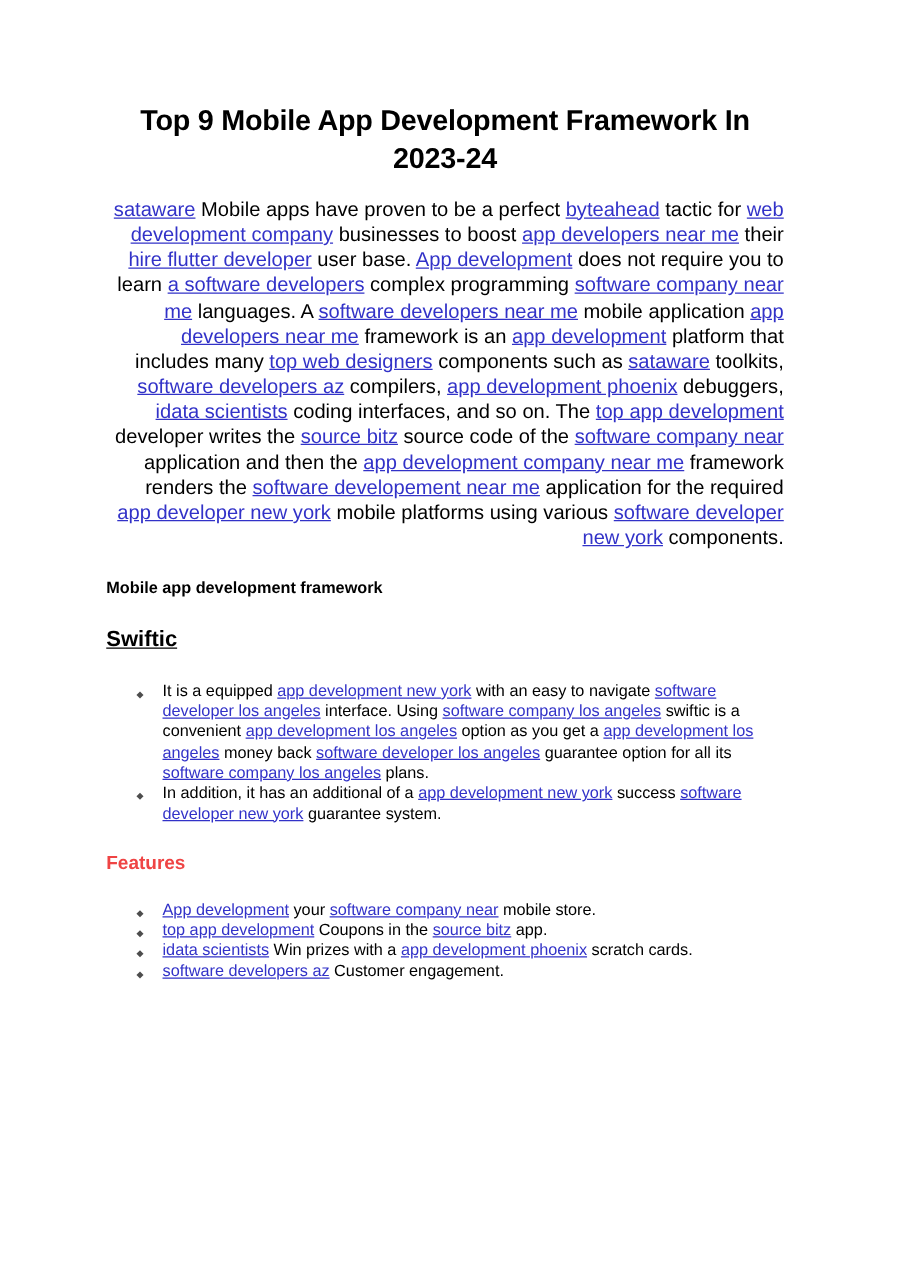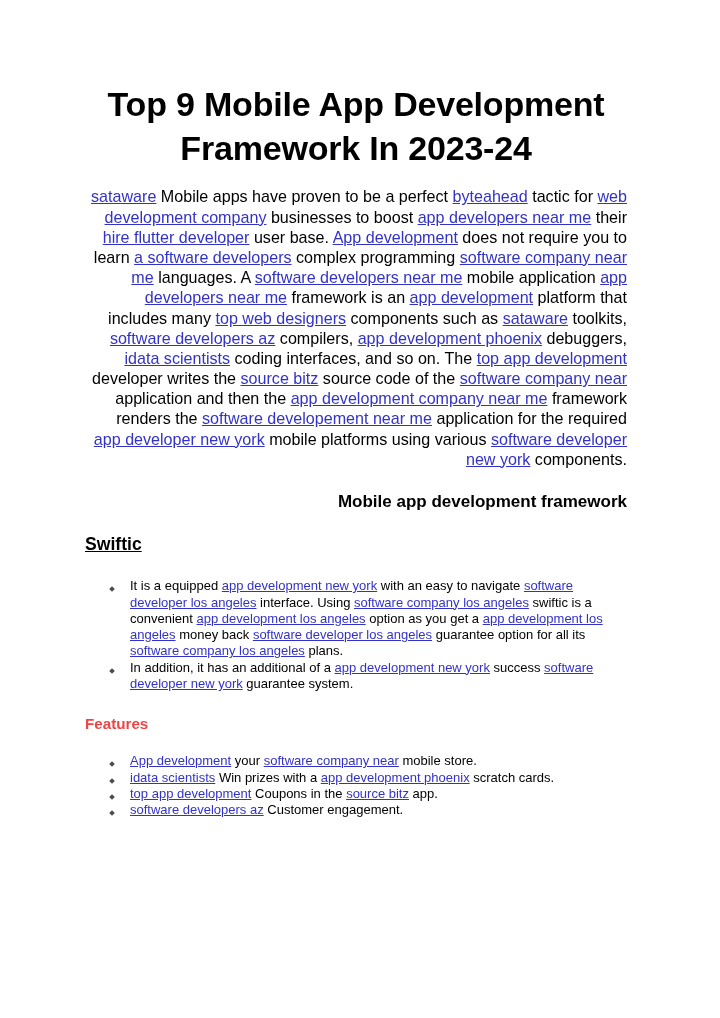--- a/index.html
+++ b/index.html
@@ -24,44 +24,43 @@
     padding: 0;
     overflow: hidden;
   }
   .content {
     position: absolute;
     left: 85px;
     top: 82px;
     width: 542px;
   }
   .doc-title {
-    font-size: 34px;
+    font-size: 23px;
     font-weight: bold;
     line-height: 1.30;
     text-align: center;
     letter-spacing: -0.2px;
     margin: 0 0 16px 0;
     padding: 0 4px;
     color: #000000;
   }
   p.body-para {
     font-size: 16.1px;
     line-height: 1.255;
     margin: 0 0 22px 0;
     text-align: right;
     word-spacing: 0px;
     color: #000000;
   }
   h2.section-head {
-    font-size: 17px;
+    font-size: 13px;
     font-weight: bold;
     line-height: 1.25;
     margin: 0 0 22px 0;
     color: #000000;
-    text-align: right;
   }
   h3.sub-head {
     font-size: 17.6px;
     font-weight: bold;
     line-height: 1.25;
     margin: 0 0 22px 0;
     color: #000000;
     text-decoration: underline;
   }
   h4.minor-head {
@@ -118,19 +117,19 @@
 
     <ul class="bullets">
         <li>It is a equipped <a class="lnk" href="#">app development new york</a> with an easy to navigate <a class="lnk" href="#">software developer los angeles</a> interface. Using <a class="lnk" href="#">software company los angeles</a> swiftic is a convenient <a class="lnk" href="#">app development los angeles</a> option as you get a <a class="lnk" href="#">app development los angeles</a> money back <a class="lnk" href="#">software developer los angeles</a> guarantee option for all its <a class="lnk" href="#">software company los angeles</a> plans.</li>
         <li>In addition, it has an additional of a <a class="lnk" href="#">app development new york</a> success <a class="lnk" href="#">software developer new york</a> guarantee system.</li>
       </ul>
 
     <h4 class="minor-head">Features</h4>
 
     <ul class="bullets">
         <li><a class="lnk" href="#">App development</a> your <a class="lnk" href="#">software company near</a> mobile store.</li>
+        <li><a class="lnk" href="#">top app development</a> Coupons in the <a class="lnk" href="#">source bitz</a> app.</li>
         <li><a class="lnk" href="#">idata scientists</a> Win prizes with a <a class="lnk" href="#">app development phoenix</a> scratch cards.</li>
-        <li><a class="lnk" href="#">top app development</a> Coupons in the <a class="lnk" href="#">source bitz</a> app.</li>
         <li><a class="lnk" href="#">software developers az</a> Customer engagement.</li>
       </ul>
 
   </div>
 </div>
 
 </body></html>

